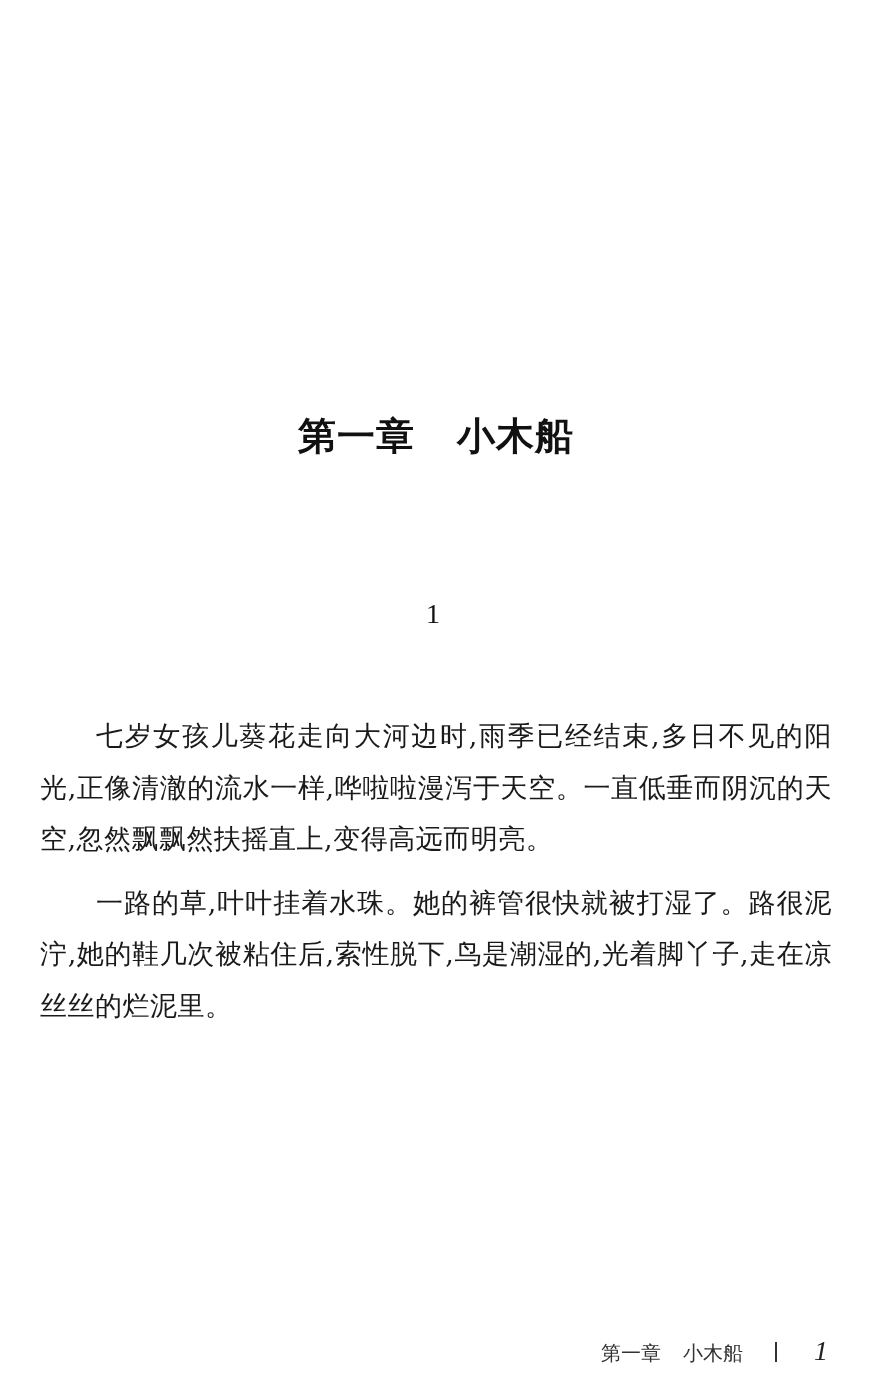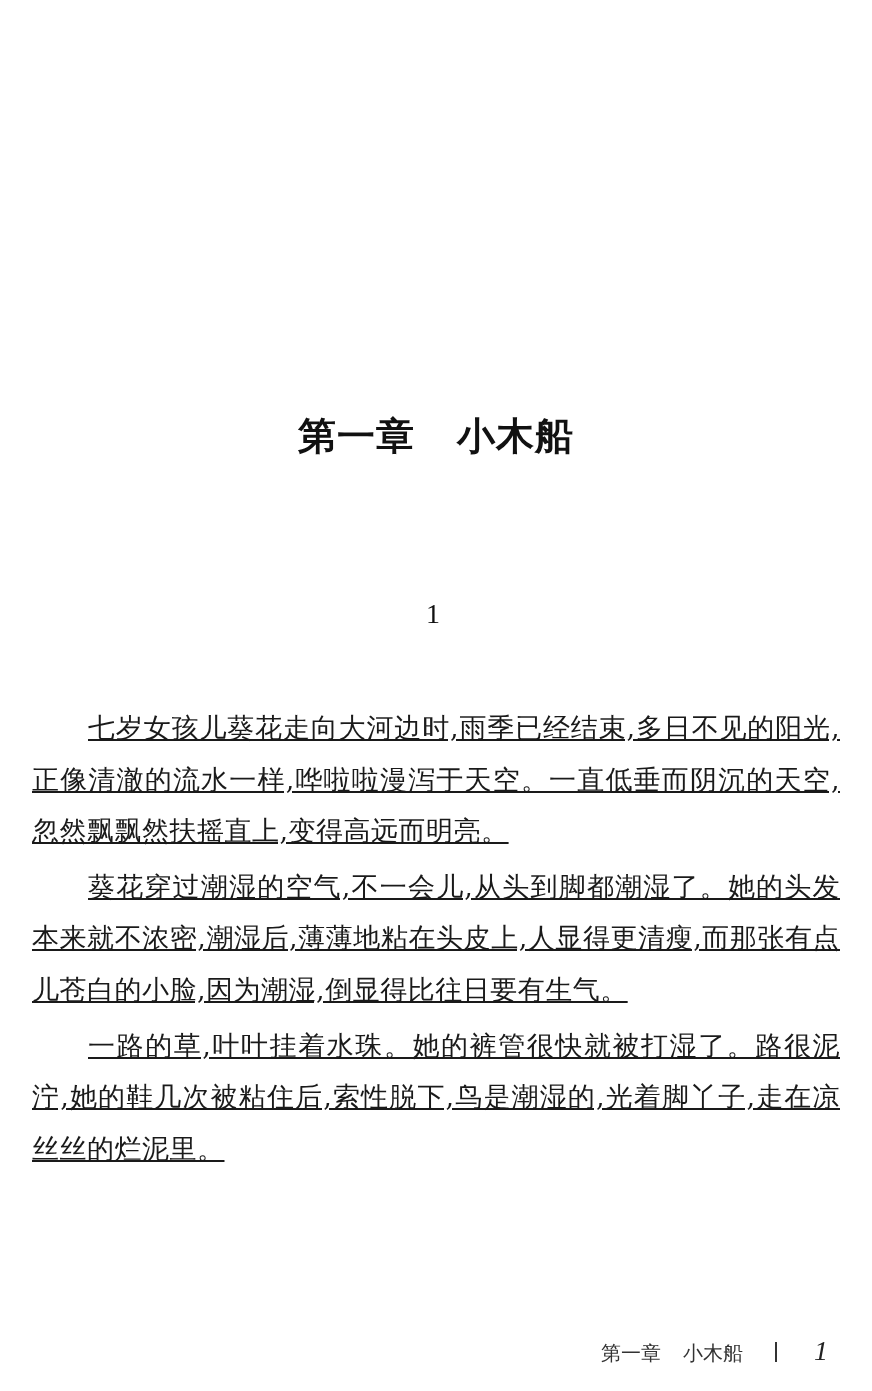--- a/index.html
+++ b/index.html
@@ -46,26 +46,25 @@
       position: absolute;
       top: 698px;
       left: 28px;
       width: 816px;
       font-family: "DejaVu Serif", "Liberation Serif", serif;
       font-size: 27px;
       line-height: 51.6px;
       color: #1a1a1a;
     }
     .body-text p {
-      margin: 4px;
+      margin: 12px;
       text-indent: 56px;
       text-align: justify;
       text-align-last: left;
       letter-spacing: 0.5px;
-      text-decoration: underline;
     }
     .footer {
       position: absolute;
       top: 1334px;
       left: 0;
       width: 872px;
       height: 40px;
     }
     .footer-chapter {
       position: absolute;
@@ -102,21 +101,20 @@
   </style>
 </head>
 <body>
 
 <h1 class="chapter-title"><span>第一章</span><span class="gap"></span><span>小木船</span></h1>
 
 <div class="section-number">1</div>
 
 <div class="body-text">
   <p>七岁女孩儿葵花走向大河边时,雨季已经结束,多日不见的阳光,正像清澈的流水一样,哗啦啦漫泻于天空。一直低垂而阴沉的天空,忽然飘飘然扶摇直上,变得高远而明亮。</p>
-  <p>葵花穿过潮湿的空气,不一会儿,从头到脚都潮湿了。她的头发本来就不浓密,潮湿后,薄薄地粘在头皮上,人显得更清瘦,而那张有点儿苍白的小脸,因为潮湿,倒显得比往日要有生气。</p>
   <p>一路的草,叶叶挂着水珠。她的裤管很快就被打湿了。路很泥泞,她的鞋几次被粘住后,索性脱下,鸟是潮湿的,光着脚丫子,走在凉丝丝的烂泥里。</p>
 </div>
 
 <div class="footer">
   <div class="footer-chapter"><span>第一章</span><span class="gap"></span><span>小木船</span></div>
   <div class="footer-sep"></div>
   <div class="footer-page">1</div>
 </div>
 
 </body></html>

